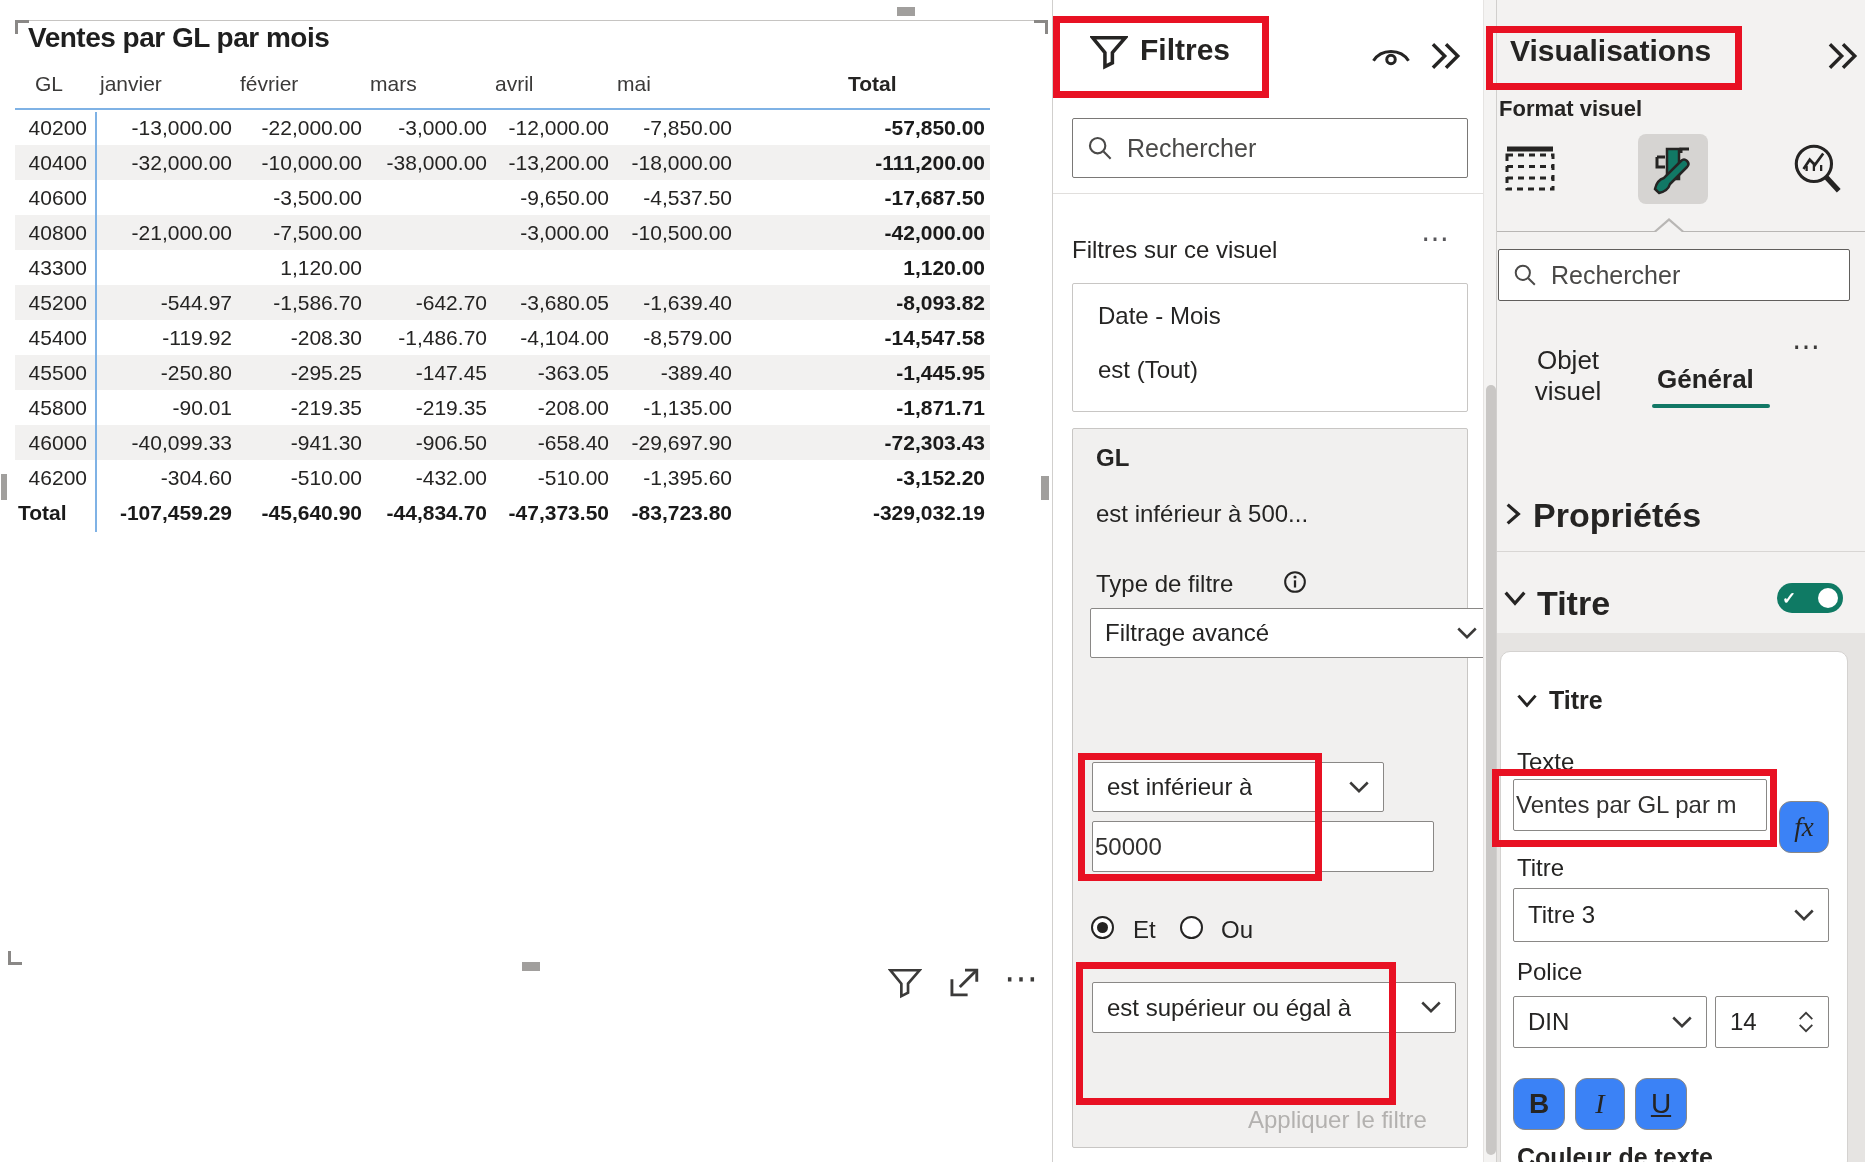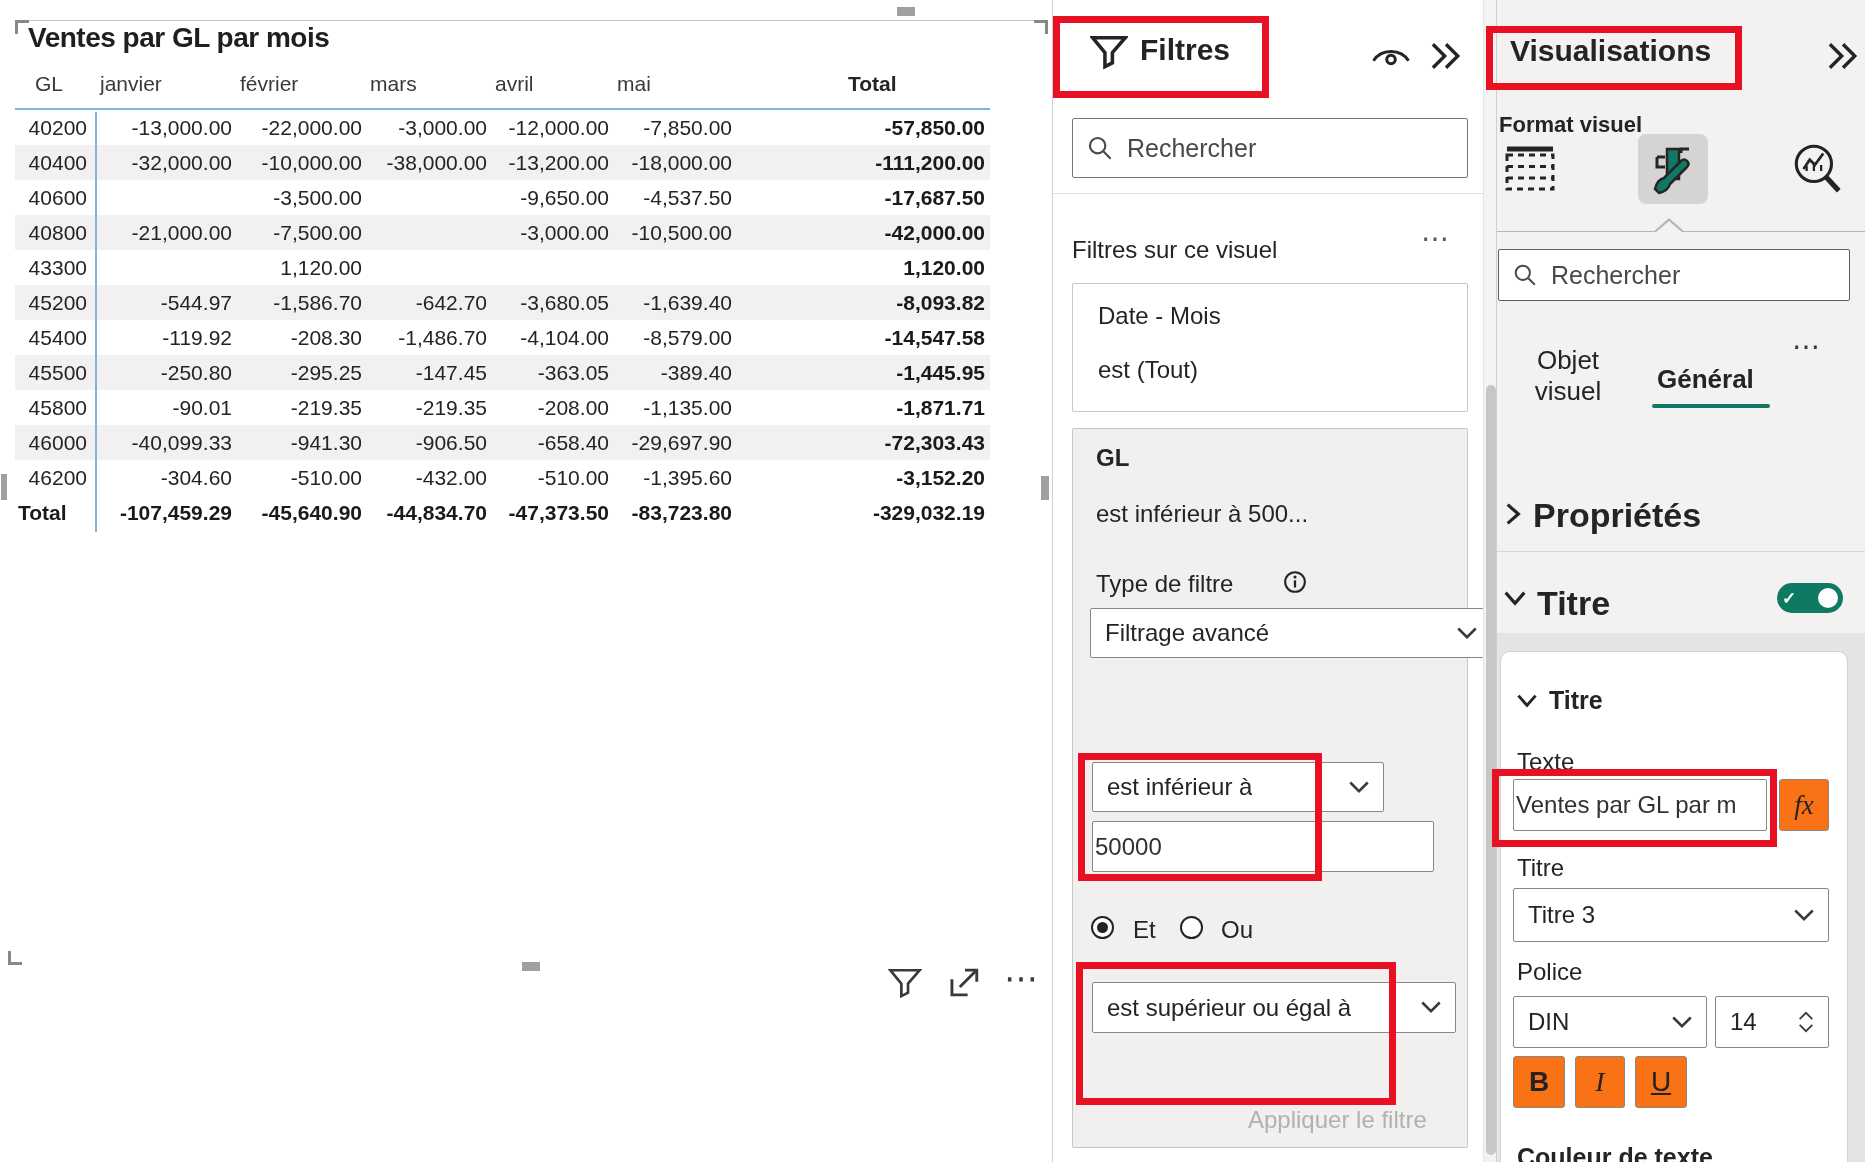--- a/index.html
+++ b/index.html
@@ -75,21 +75,21 @@
   .notch-in { position:absolute; width:0; height:0; border-left:14px solid transparent; border-right:14px solid transparent; border-bottom:12px solid #f3f2f1; }
   .tab { position:absolute; font-size:26px; color:#252423; text-align:center; }
   .tab.general { font-weight:bold; }
   .tab-underline { position:absolute; background:#117865; height:4px; border-radius:2px; }
   .sec-label { position:absolute; font-size:34px; font-weight:bold; color:#252423; }
   .toggle { position:absolute; width:66px; height:30px; background:#0f7a64; border-radius:15px; display:flex; align-items:center; justify-content:space-between; padding:0 5px; }
   .toggle .chk { color:#fff; font-size:17px; font-weight:bold; line-height:1; }
   .toggle .knob { width:20px; height:20px; background:#fff; border-radius:50%; }
   .gray-section { position:absolute; left:1497px; top:633px; width:368px; height:529px; background:#e6e4e2; }
   .fmt-card { position:absolute; left:1500px; top:651px; width:348px; height:520px; background:#fff; border:1px solid #d4d2d0; border-radius:10px; overflow:hidden; }
-  .btn { position:absolute; background:#f97316; border:1px solid #8a8886; border-radius:3px; display:flex; align-items:center; justify-content:center; font-size:28px; color:#252423; }
+  .btn { position:absolute; background:#3b82f6; border:1px solid #8a8886; border-radius:12px; display:flex; align-items:center; justify-content:center; font-size:28px; color:#252423;margin-top:22px; }
   .fx-btn { font-family:"Liberation Serif", serif; font-style:italic; font-size:27px; }
   .spin-arrows { display:flex; flex-direction:column; gap:4px; align-items:center; }
   svg { display:block; }
 </style>
 </head>
 <body>
 
 <div>
 
   <div class="frame-line" style="left:15px; top:20px; width:1033px; height:1px;"></div>
@@ -336,21 +336,21 @@
 
 <div class="pane-sep" style="left:1496px;"></div>
 <div class="viz-pane"></div>
 
 <div class="abs pane-title" style="left:1510px; top:34px;">Visualisations</div>
 <div class="abs" style="left:1826px; top:40px;">
   <svg width="34" height="32" viewBox="0 0 26 24">
       <path d="M3 3 l9 9 -9 9 M13 3 l9 9 -9 9" fill="none" stroke="#252423" stroke-width="2.6"></path>
     </svg>
 </div>
-<div class="fmt-label" style="left:1499px; top:112px;">Format visuel</div>
+<div class="fmt-label" style="left:1499px; top:96px;">Format visuel</div>
 
 <div class="icon-slot" style="left:1500px; top:140px; width:60px; height:58px;">
   <svg width="54" height="48" viewBox="0 0 54 48">
     <path d="M4 4 h46" stroke="#252423" stroke-width="5"></path>
     <rect x="4" y="10" width="46" height="34" fill="none" stroke="#252423" stroke-width="3" stroke-dasharray="6 5"></rect>
     <path d="M4 21.5 h46 M4 33 h46" stroke="#252423" stroke-width="3" stroke-dasharray="6 5"></path>
   </svg>
 </div>
 <div class="icon-slot sel" style="left:1638px; top:134px; width:70px; height:70px;">
   <svg width="52" height="52" viewBox="0 0 52 52">

